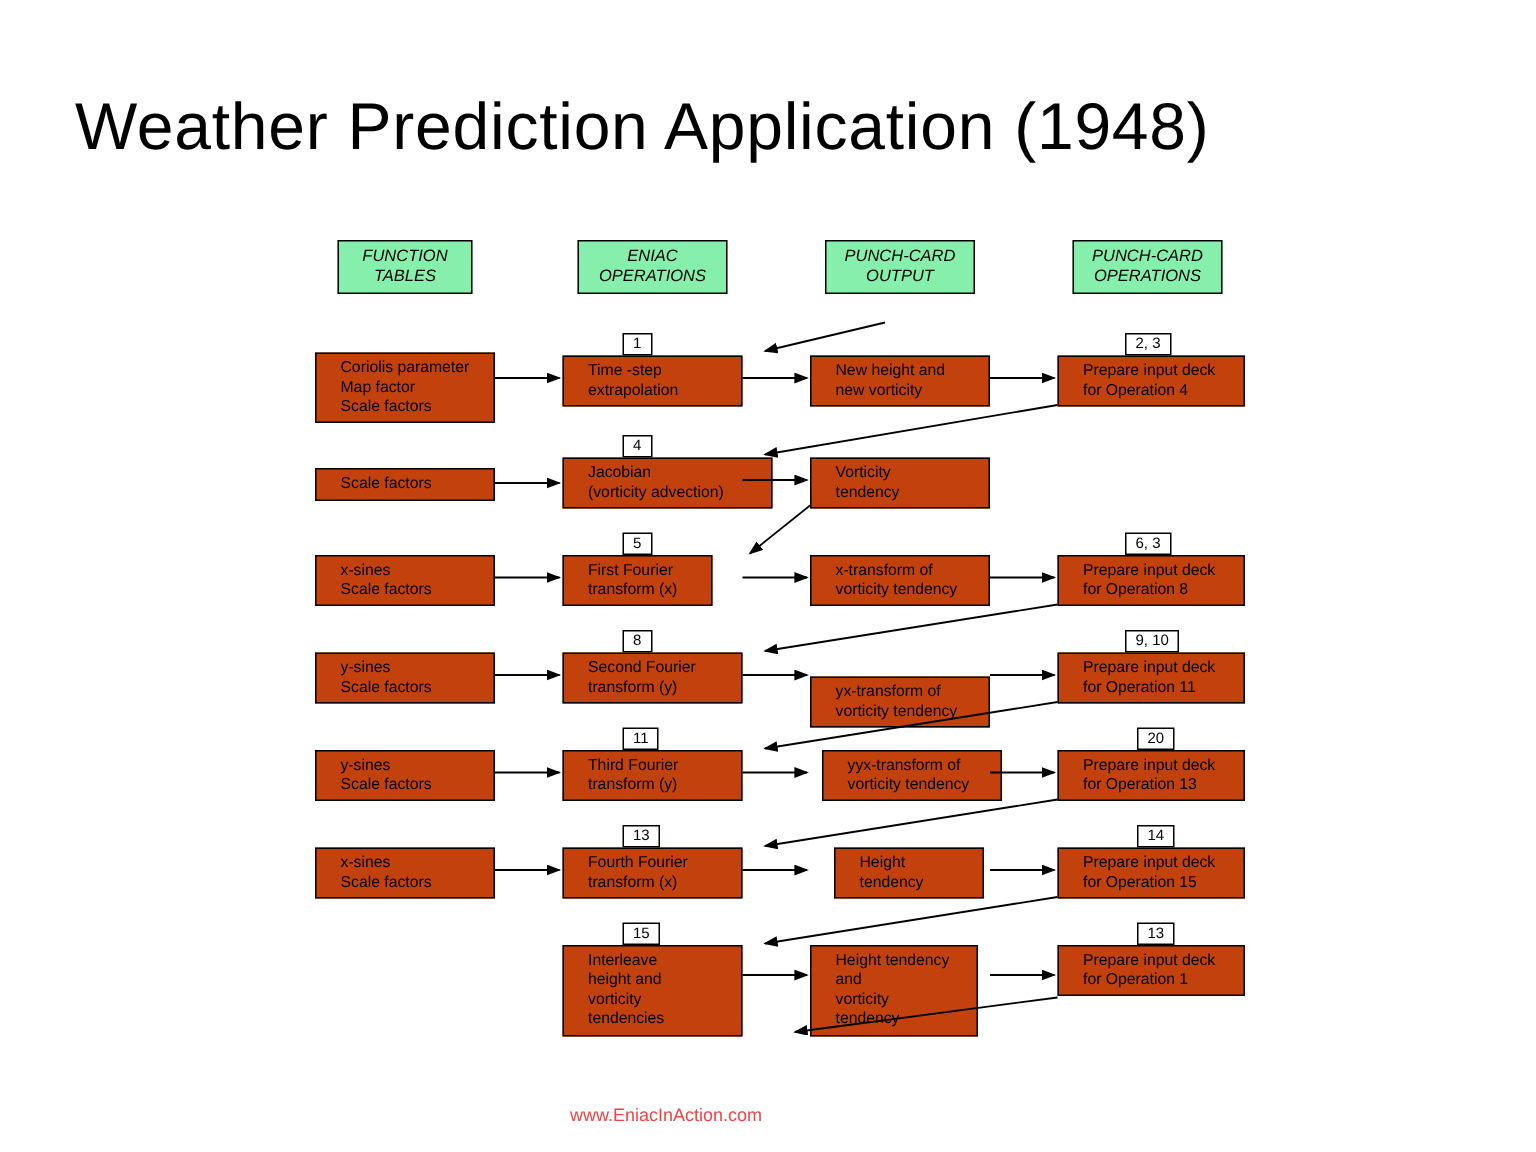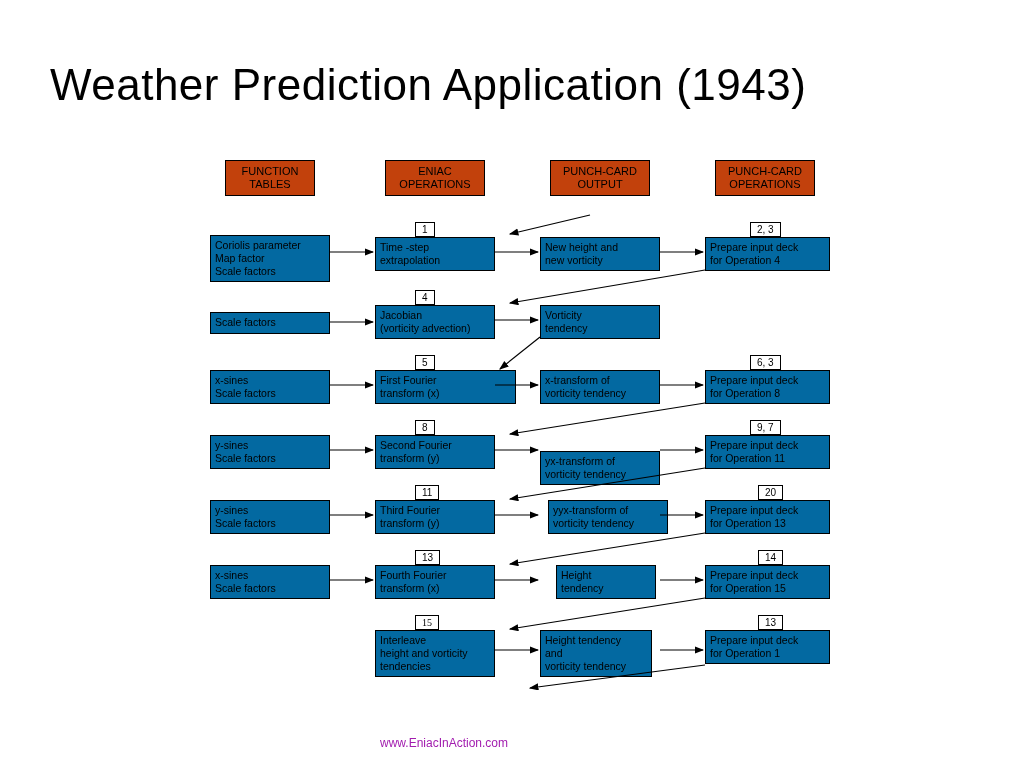--- a/index.html
+++ b/index.html
@@ -31,114 +31,115 @@
   width: 690px;
   height: 530px;
 }
 .col-header {
   position: absolute;
   border: 1.5px solid #000;
   padding: 4px 6px;
   font-size: 11px;
   text-align: center;
   line-height: 1.2;
-  background: #c2410c;
+  background: #86efac;
   box-sizing: border-box;
+  font-style: italic;
 }
 .box {
   position: absolute;
   border: 1px solid #000;
-  padding: 3px 4px;
+  padding: 3px 16px;
   font-size: 10.5px;
   line-height: 1.25;
-  background: #0369a1;
+  background: #c2410c;
   box-sizing: border-box;
 }
 .numtag {
   position: absolute;
   border: 1px solid #000;
   font-size: 10px;
   padding: 0 6px;
   background: #fff;
   line-height: 14px;
   height: 15px;
   box-sizing: border-box;
 }
 .footer {
   position: absolute;
   bottom: 18px;
   left: 0;
   width: 888px;
   text-align: center;
   font-size: 12px;
-  color: #a21caf;
+  color: #ef4444;
 }
 svg.arrows {
   position: absolute;
   left: 0;
   top: 0;
   width: 690px;
   height: 530px;
   pointer-events: none;
 }
 </style>
 </head>
 <body>
 
 <div class="slide">
-  <div class="title">Weather Prediction Application (1943)</div>
+  <div class="title">Weather Prediction Application (1948)</div>
 
   <div class="diagram">
 
     <div class="col-header" style="left:15px;  top:0px; width:90px;">FUNCTION<br>TABLES</div>
     <div class="col-header" style="left:175px; top:0px; width:100px;">ENIAC<br>OPERATIONS</div>
     <div class="col-header" style="left:340px; top:0px; width:100px;">PUNCH-CARD<br>OUTPUT</div>
     <div class="col-header" style="left:505px; top:0px; width:100px;">PUNCH-CARD<br>OPERATIONS</div>
 
     <div class="box" style="left:0px;   top:75px;  width:120px;">Coriolis parameter<br>Map factor<br>Scale factors</div>
     <div class="numtag" style="left:205px; top:62px;">1</div>
     <div class="box" style="left:330px; top:77px;  width:120px;">New height and<br>new vorticity</div>
     <div class="box" style="left:165px; top:77px;  width:120px;">Time -step<br>extrapolation</div>
     <div class="numtag" style="left:540px; top:62px;">2, 3</div>
     <div class="box" style="left:495px; top:77px;  width:125px;">Prepare input deck<br>for Operation 4</div>
 
     <div class="box" style="left:0px;   top:152px; width:120px; height:22px;">Scale factors</div>
     <div class="numtag" style="left:205px; top:130px;">4</div>
-    <div class="box" style="left:165px; top:145px; width:120px;">Jacobian<br>(vorticity advection)</div>
+    <div class="box" style="left:165px; top:145px; width:140px;">Jacobian<br>(vorticity advection)</div>
     <div class="box" style="left:330px; top:145px; width:120px;">Vorticity<br>tendency</div>
 
     <div class="box" style="left:0px;   top:210px; width:120px;">x-sines<br>Scale factors</div>
     <div class="numtag" style="left:205px; top:195px;">5</div>
-    <div class="box" style="left:165px; top:210px; width:141px;">First Fourier<br>transform (x)</div>
+    <div class="box" style="left:165px; top:210px; width:100px;">First Fourier<br>transform (x)</div>
     <div class="box" style="left:330px; top:210px; width:120px;">x-transform of<br>vorticity tendency</div>
     <div class="numtag" style="left:540px; top:195px;">6, 3</div>
     <div class="box" style="left:495px; top:210px; width:125px;">Prepare input deck<br>for Operation 8</div>
 
     <div class="box" style="left:0px;   top:275px; width:120px;">y-sines<br>Scale factors</div>
     <div class="numtag" style="left:205px; top:260px;">8</div>
     <div class="box" style="left:165px; top:275px; width:120px;">Second Fourier<br>transform (y)</div>
     <div class="box" style="left:330px; top:275px; width:120px;margin-top:16px;">yx-transform of<br>vorticity tendency</div>
-    <div class="numtag" style="left:540px; top:260px;">9, 7</div>
+    <div class="numtag" style="left:540px; top:260px;">9, 10</div>
     <div class="box" style="left:495px; top:275px; width:125px;">Prepare input deck<br>for Operation 11</div>
 
     <div class="box" style="left:0px;   top:340px; width:120px;">y-sines<br>Scale factors</div>
     <div class="numtag" style="left:205px; top:325px;">11</div>
     <div class="box" style="left:165px; top:340px; width:120px;">Third Fourier<br>transform (y)</div>
     <div class="box" style="left:338px; top:340px; width:120px;">yyx-transform of<br>vorticity tendency</div>
     <div class="numtag" style="left:548px; top:325px;">20</div>
     <div class="box" style="left:495px; top:340px; width:125px;">Prepare input deck<br>for Operation 13</div>
 
     <div class="box" style="left:0px;   top:405px; width:120px;">x-sines<br>Scale factors</div>
     <div class="numtag" style="left:205px; top:390px;">13</div>
     <div class="box" style="left:165px; top:405px; width:120px;">Fourth Fourier<br>transform (x)</div>
     <div class="box" style="left:346px; top:405px; width:100px;">Height<br>tendency</div>
     <div class="numtag" style="left:548px; top:390px;">14</div>
     <div class="box" style="left:495px; top:405px; width:125px;">Prepare input deck<br>for Operation 15</div>
 
-    <div class="numtag" style="left:205px; top:455px;font-family:Liberation Serif, serif;">15</div>
+    <div class="numtag" style="left:205px; top:455px;">15</div>
     <div class="box" style="left:165px; top:470px; width:120px;">Interleave<br>height and vorticity<br>tendencies</div>
     <div class="box" style="left:330px; top:470px; width:112px;">Height tendency<br>and<br>vorticity tendency</div>
     <div class="numtag" style="left:548px; top:455px;">13</div>
     <div class="box" style="left:495px; top:470px; width:125px;">Prepare input deck<br>for Operation 1</div>
 
     <svg class="arrows">
       <defs>
         <marker id="ah" markerWidth="8" markerHeight="8" refX="7" refY="3" orient="auto">
           <path d="M0,0 L8,3 L0,6 Z" fill="#000"></path>
         </marker>

